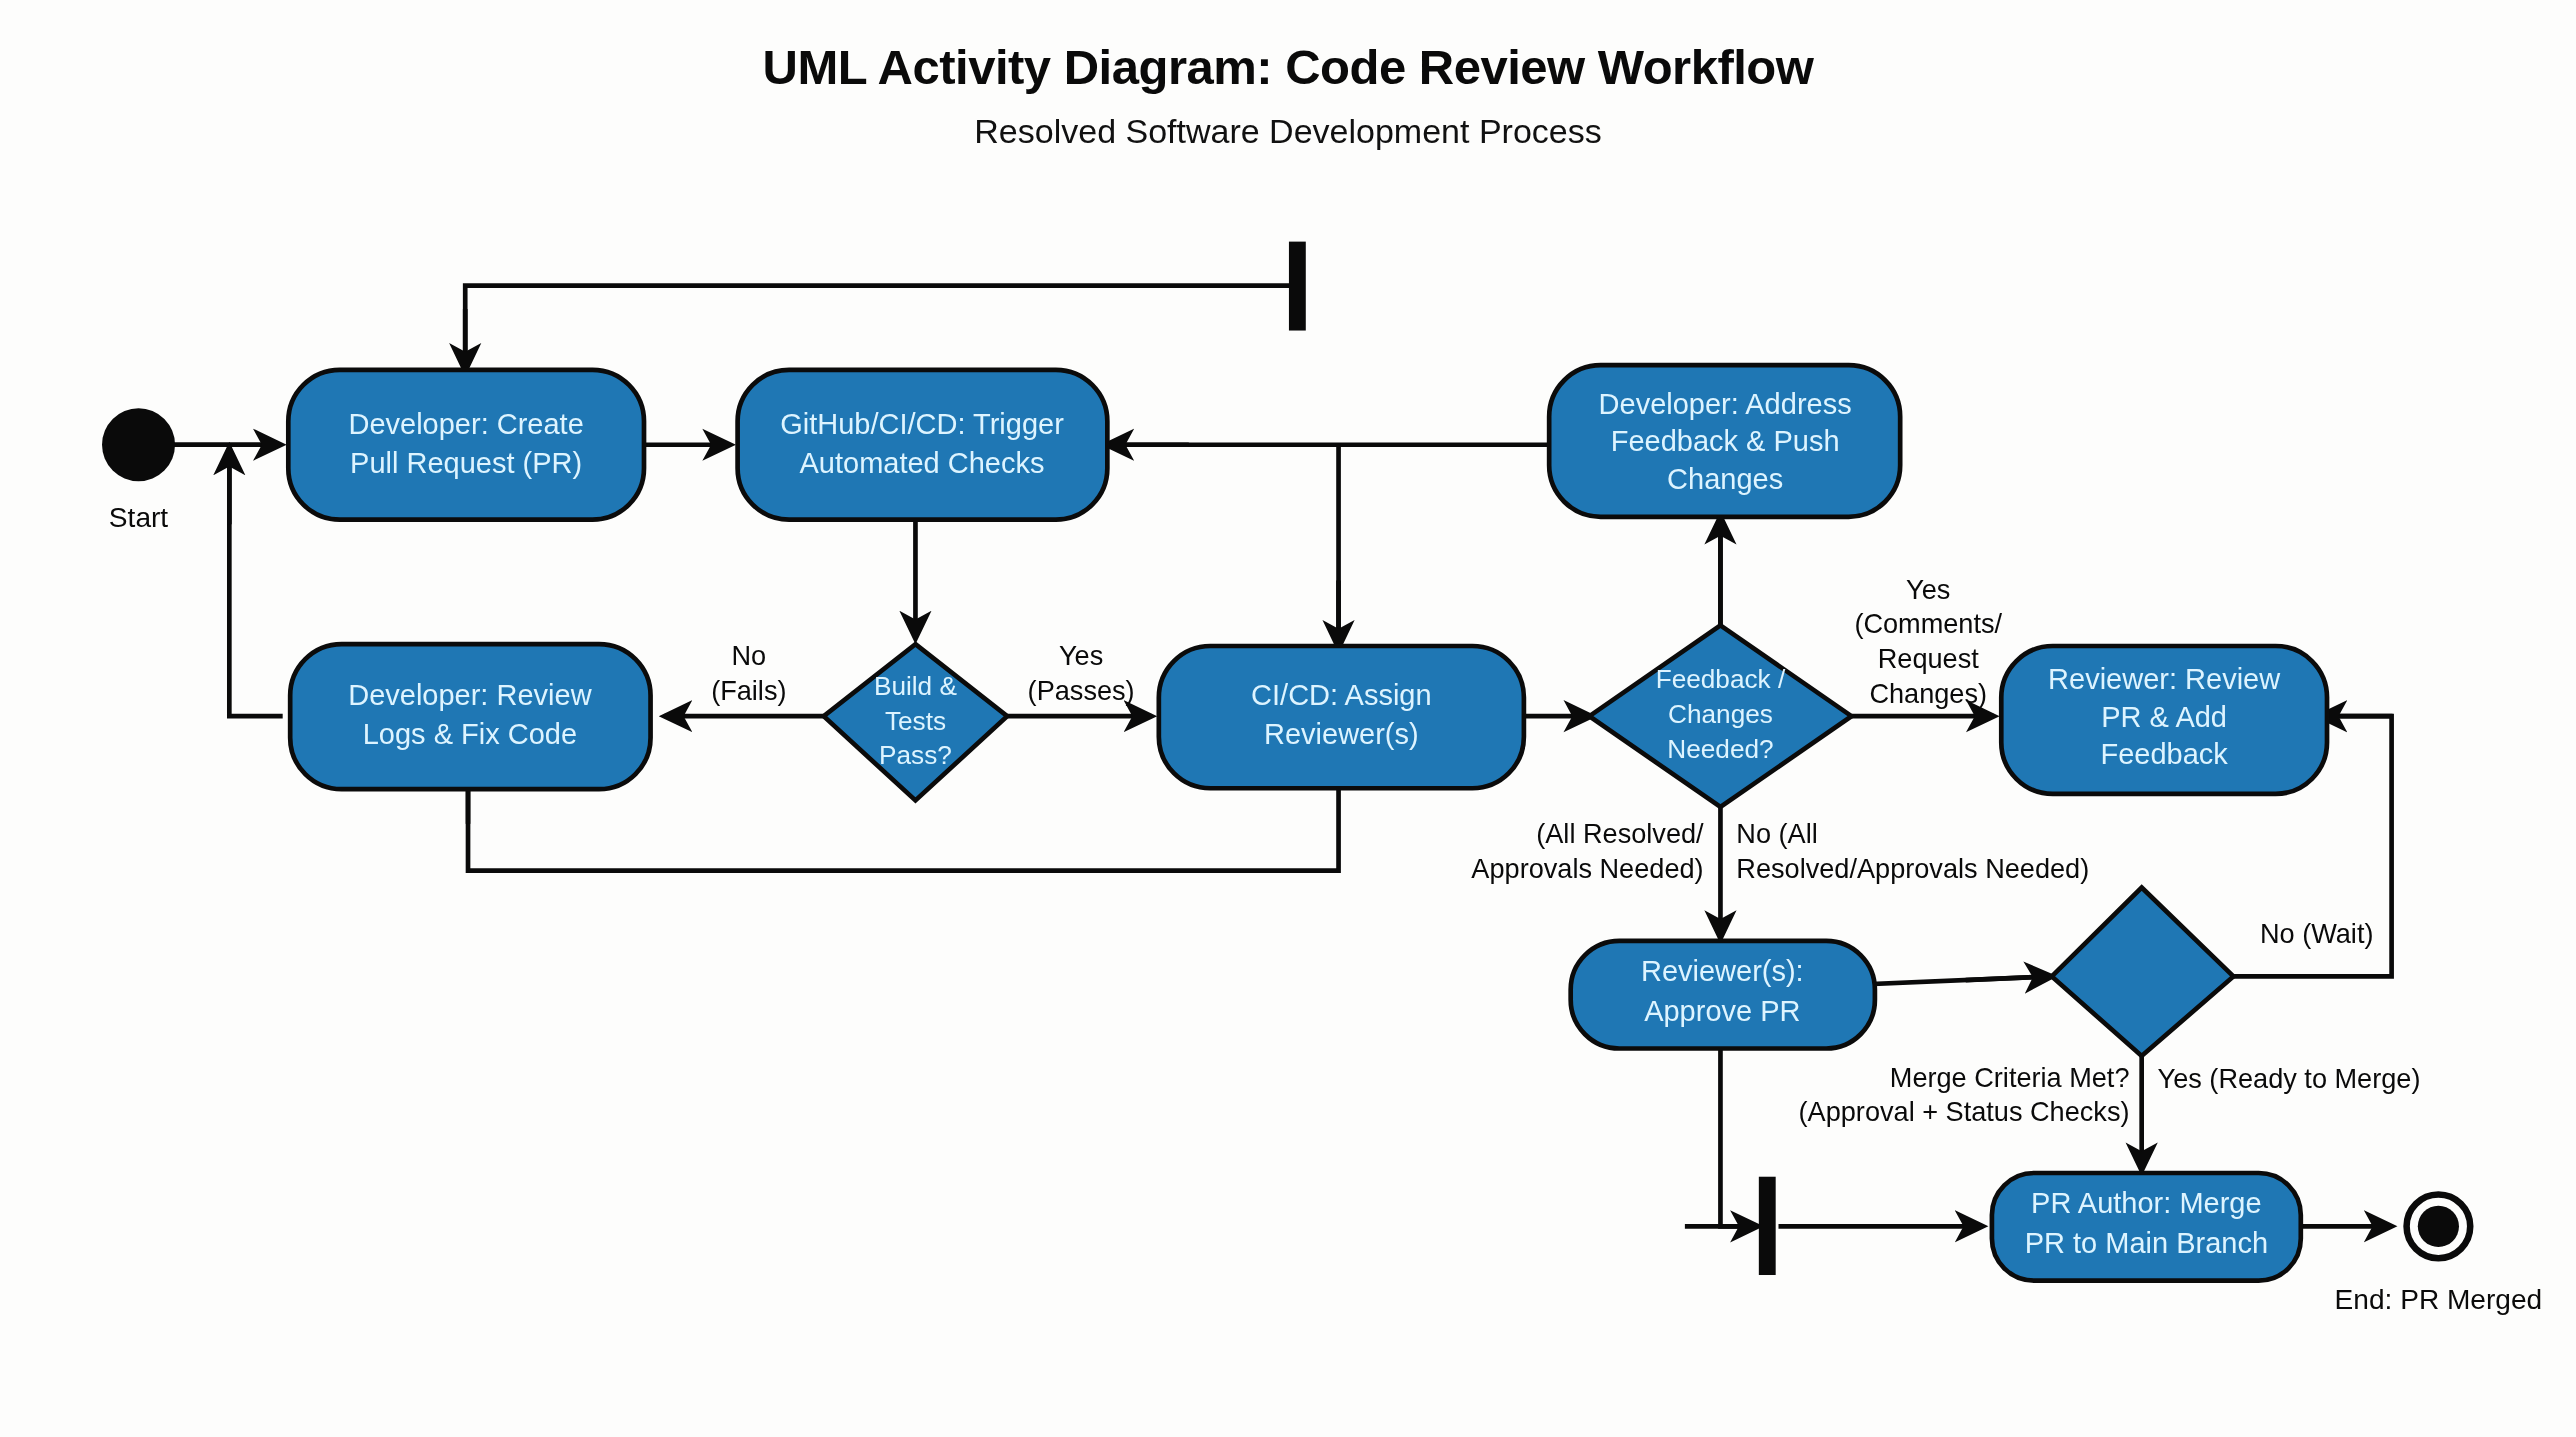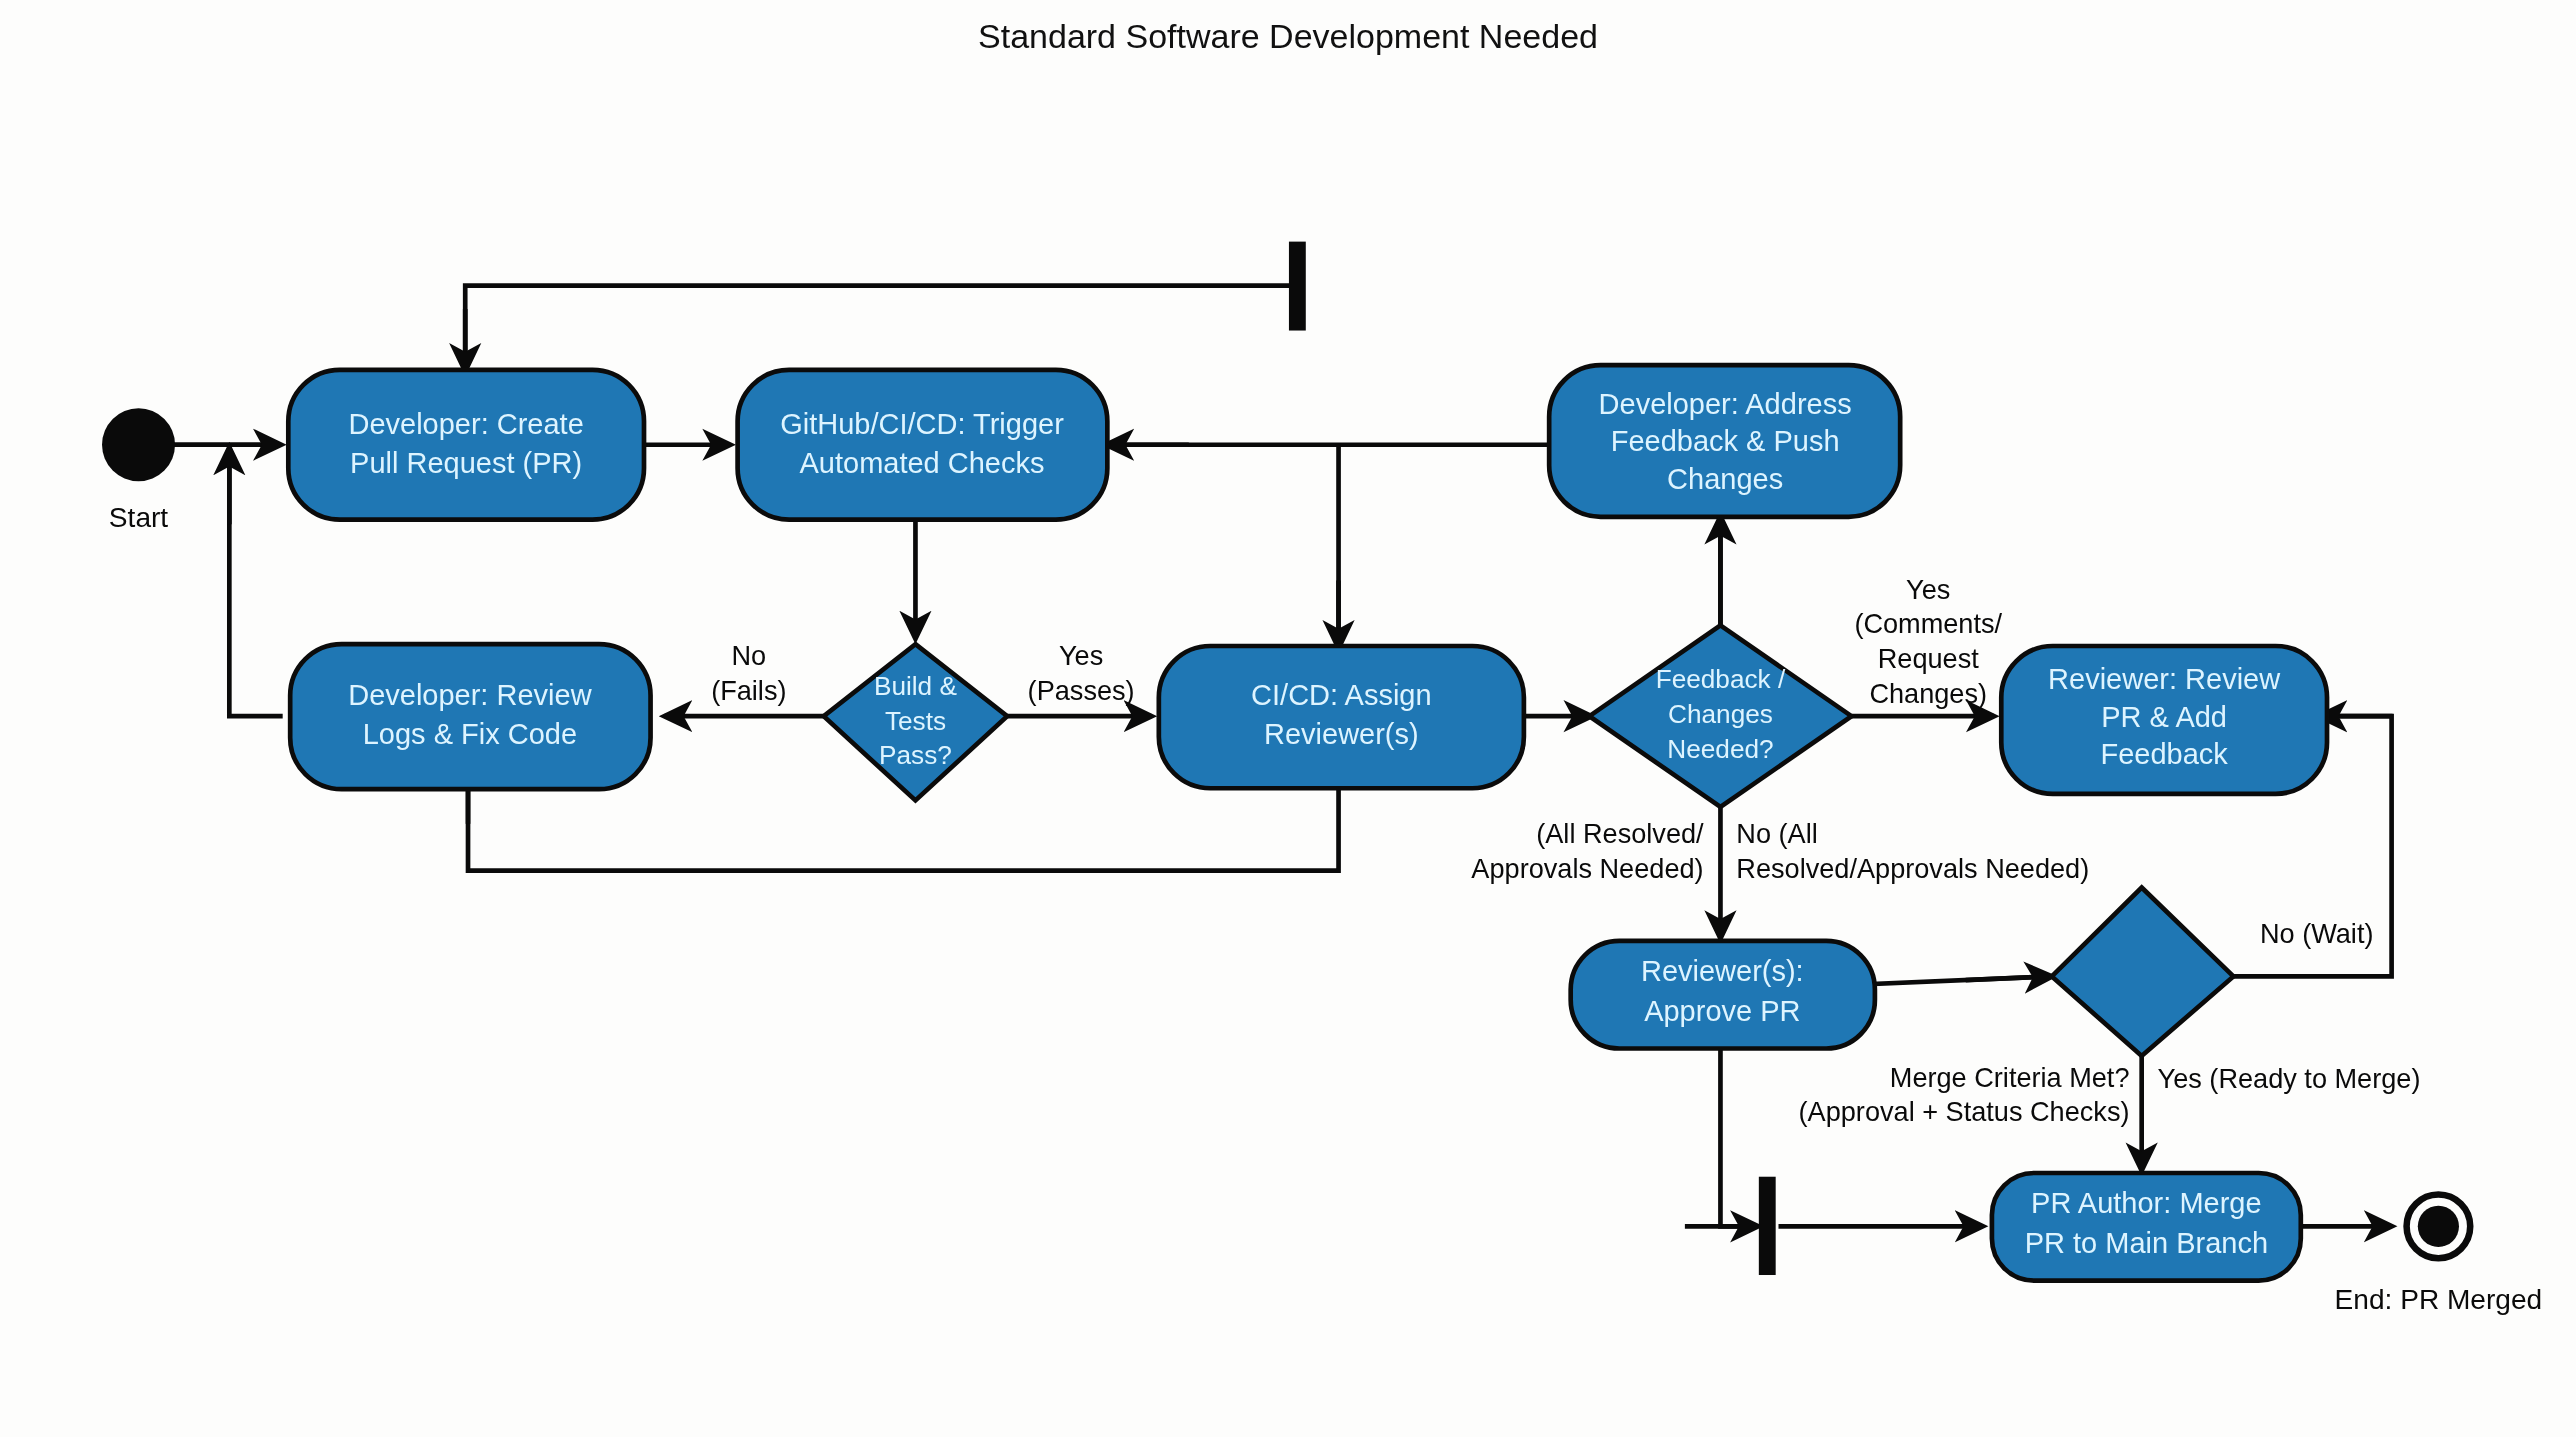--- a/index.html
+++ b/index.html
@@ -101,21 +101,22 @@
   .end-inner {
     fill: #0a0a0a;
   }
 </style>
 </head>
 <body>
 
 <div id="stage">
 
   <div id="titles">
-    <div class="diagram-subtitle">Standard Software Development Needed</div>
+    <div class="diagram-title">UML Activity Diagram: Code Review Workflow</div>
+    <div class="diagram-subtitle">Resolved Software Development Process</div>
   </div>
 
   <svg id="canvas" viewBox="0 0 2752 1536" xmlns="http://www.w3.org/2000/svg">
     <defs>
       <marker id="arrow" viewBox="0 0 12 12" refX="9.5" refY="6" markerWidth="7.5" markerHeight="7.5" orient="auto-start-reverse">
         <path d="M 0 0.5 L 11.5 6 L 0 11.5 L 3 6 Z" fill="#0a0a0a"></path>
       </marker>
     </defs>
 
     <path class="edge" d="M 185 475 L 292 475"></path>

